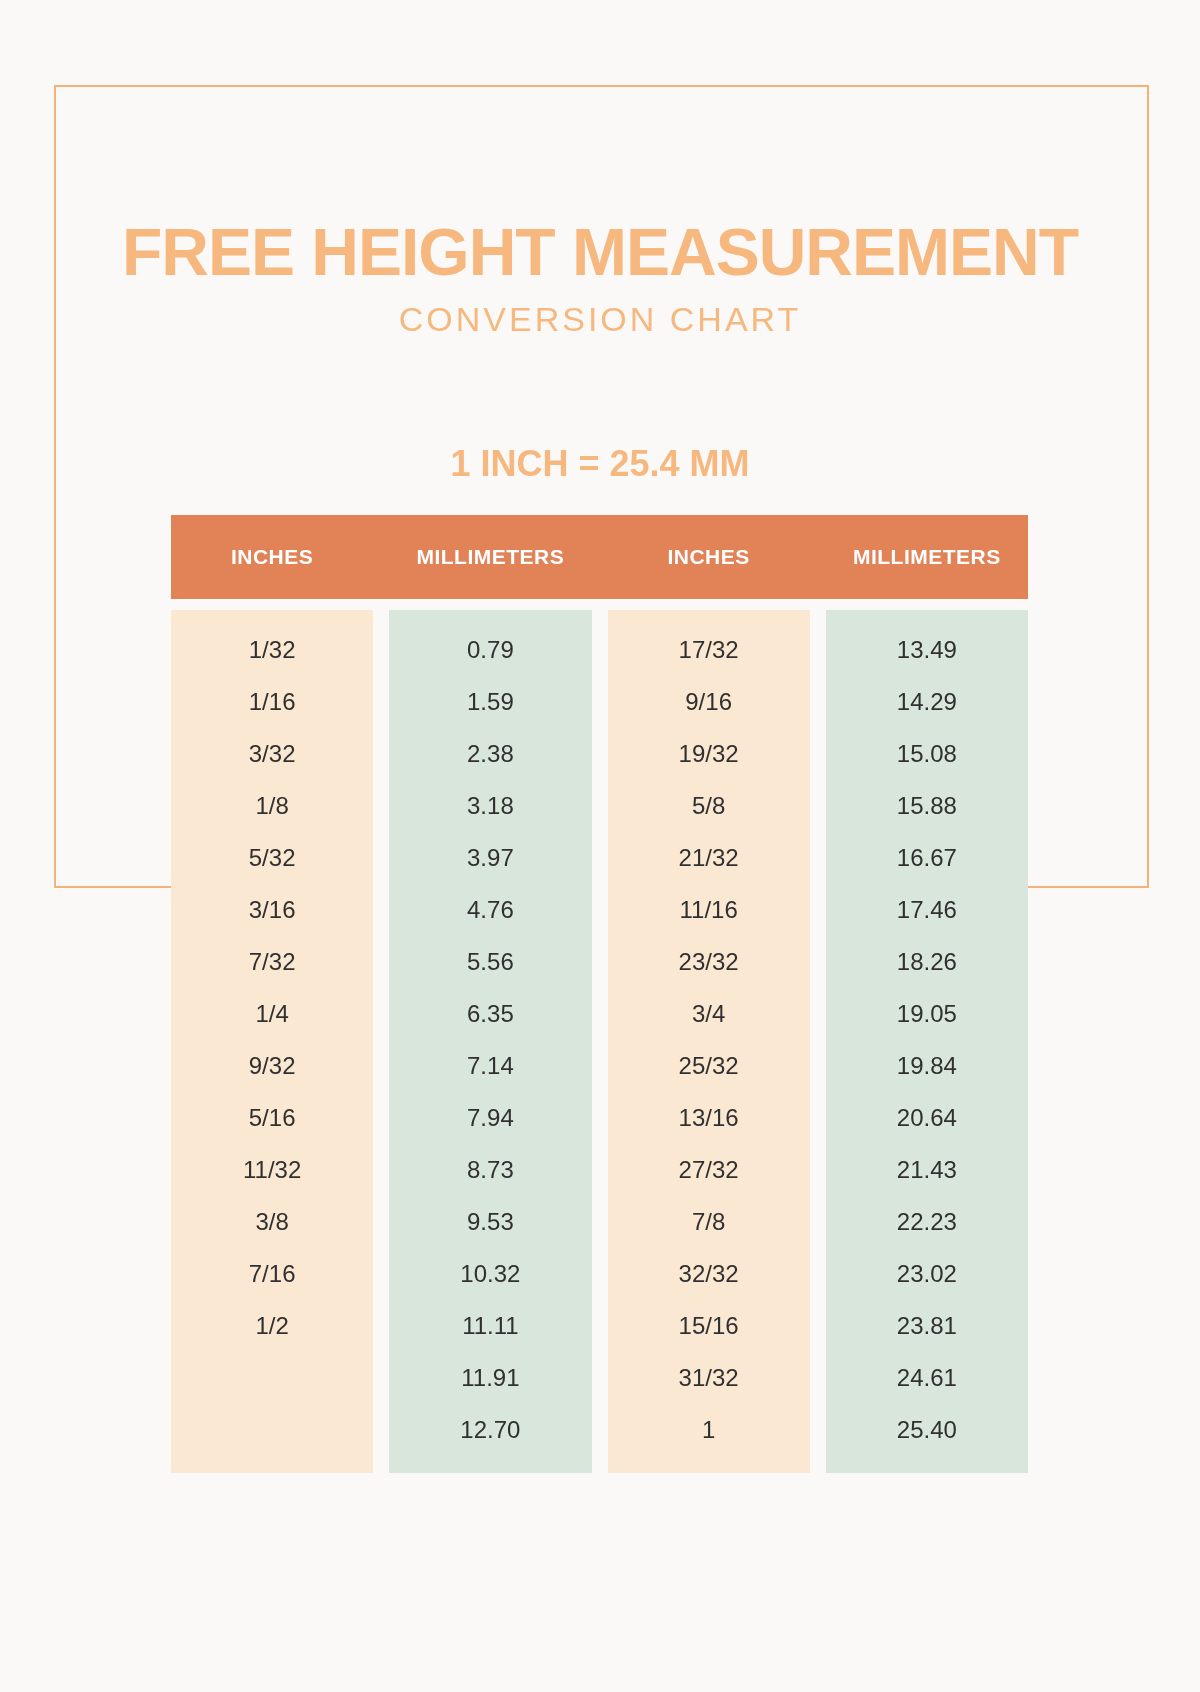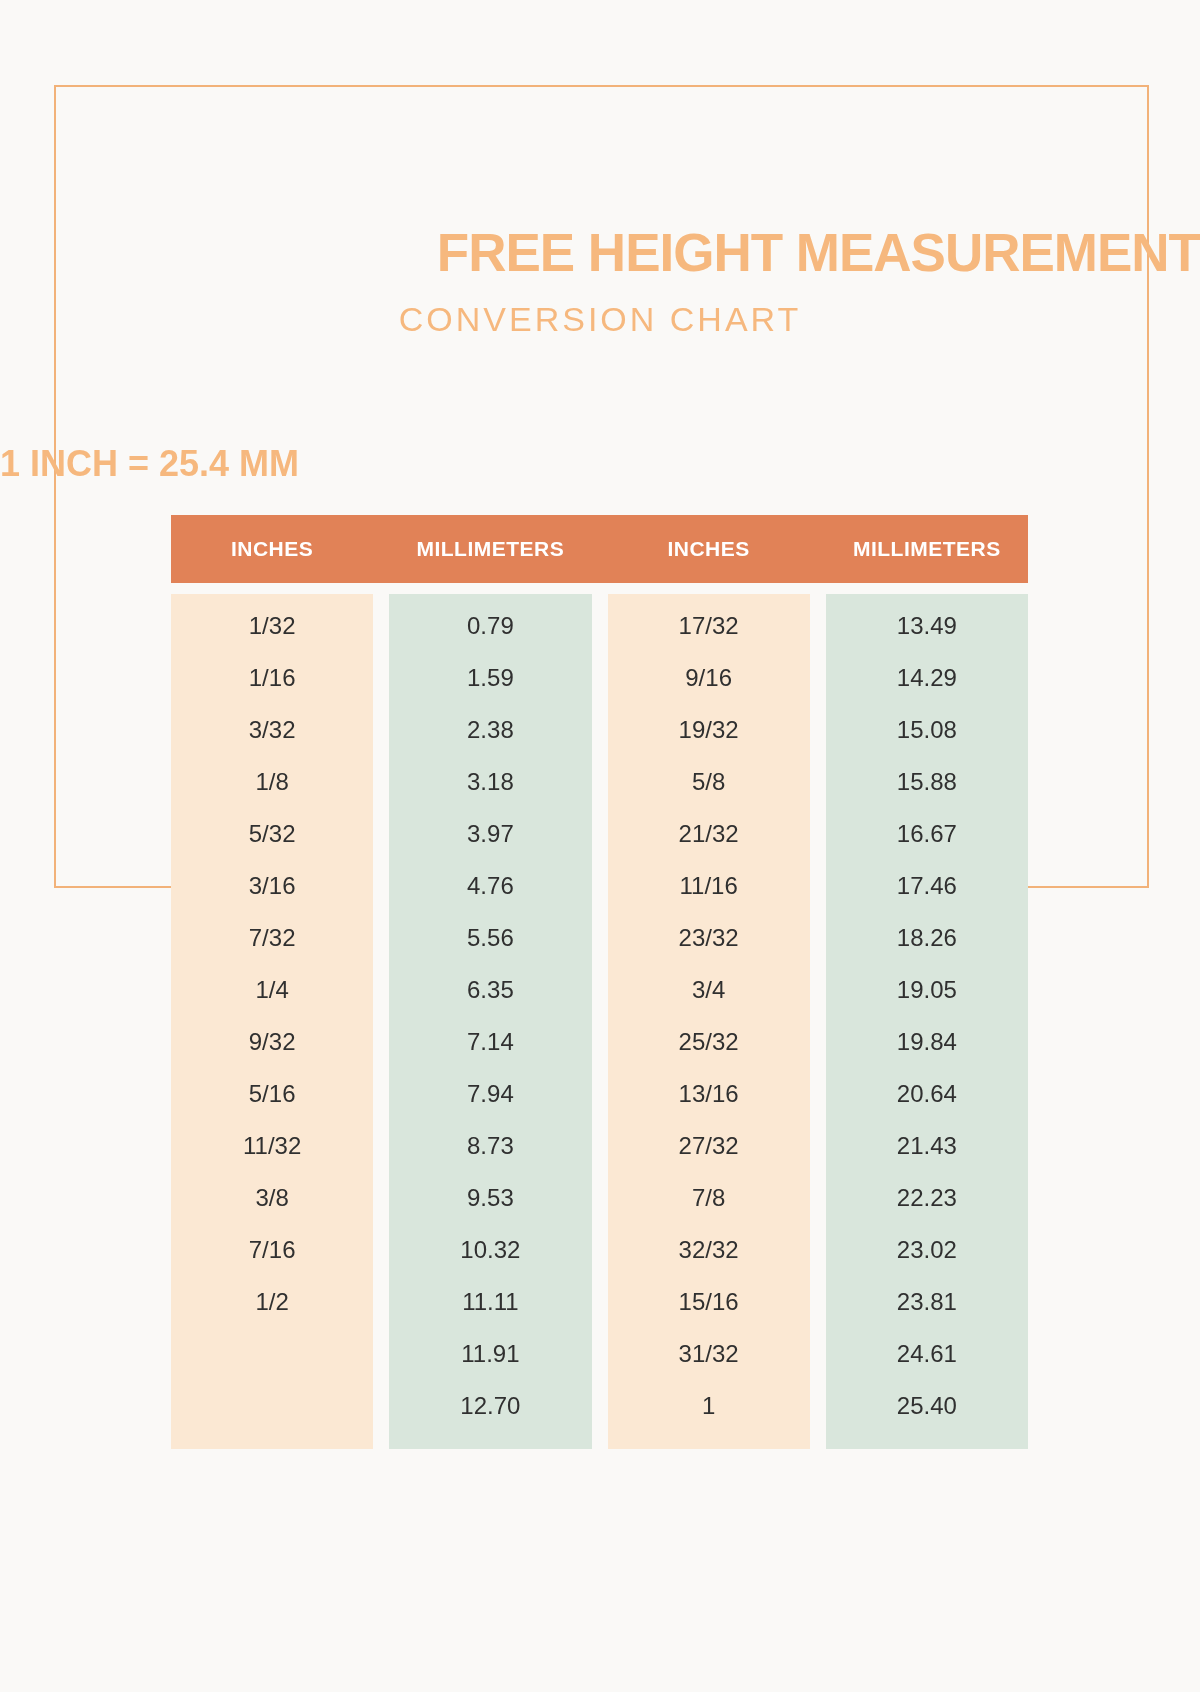--- a/index.html
+++ b/index.html
@@ -12,51 +12,51 @@
     position:relative; width:1200px; height:1692px;
     background:var(--page-bg, #FAF9F7); overflow:hidden;
   }
   .frame {
     position:absolute; left:54px; top:85px;
     width:1091px; height:799px;
     border:2px solid var(--frame, #F2B279);
   }
   .title {
     position:absolute; top:220px; left:0; width:100%; margin:0;
-    text-align:right; font-size:53px; line-height:65px; font-weight:700;
+    text-align:center; font-size:66px; line-height:65px; font-weight:700;
     letter-spacing:-1px; color:var(--accent, #F6B87E); white-space:nowrap;
   }
   .subtitle {
     position:absolute; top:299px; left:0; width:100%;
     text-align:center; font-size:34px; line-height:40px; font-weight:400;
     letter-spacing:3px; color:var(--accent, #F6B87E);
   }
   .equation {
     position:absolute; top:444px; left:0; width:100%;
-    text-align:left; font-size:36px; line-height:40px; font-weight:700;
+    text-align:center; font-size:36px; line-height:40px; font-weight:700;
     color:var(--accent, #F6B87E);
   }
   .table {
     position:absolute; left:171px; top:515px; width:857px;
     background:var(--page-bg, #FAF9F7);
   }
   .thead {
-    height:68px; background:var(--header-bg, #E18257);
+    height:84px; background:var(--header-bg, #E18257);
     display:grid; grid-template-columns:repeat(4, 1fr); gap:16px;
     align-items:center;
   }
   .th {
     text-align:center; color:#FFFFFF; font-size:21px; font-weight:700;
     letter-spacing:0.5px;
   }
   .tbody {
     margin-top:11px;
     display:grid; grid-template-columns:repeat(4, 1fr); gap:16px;
   }
-  .col { padding:6px 0 17px 0; }
+  .col { padding:14px 0 17px 0; }
   .col.peach { background:var(--peach, #FBE8D3); }
   .col.mint  { background:var(--mint, #D9E6DC); }
   .cell {
     height:52px; line-height:52px; text-align:center;
     font-size:24px; color:var(--text, #303030);
   }
 </style>
 </head>
 <body>
 

